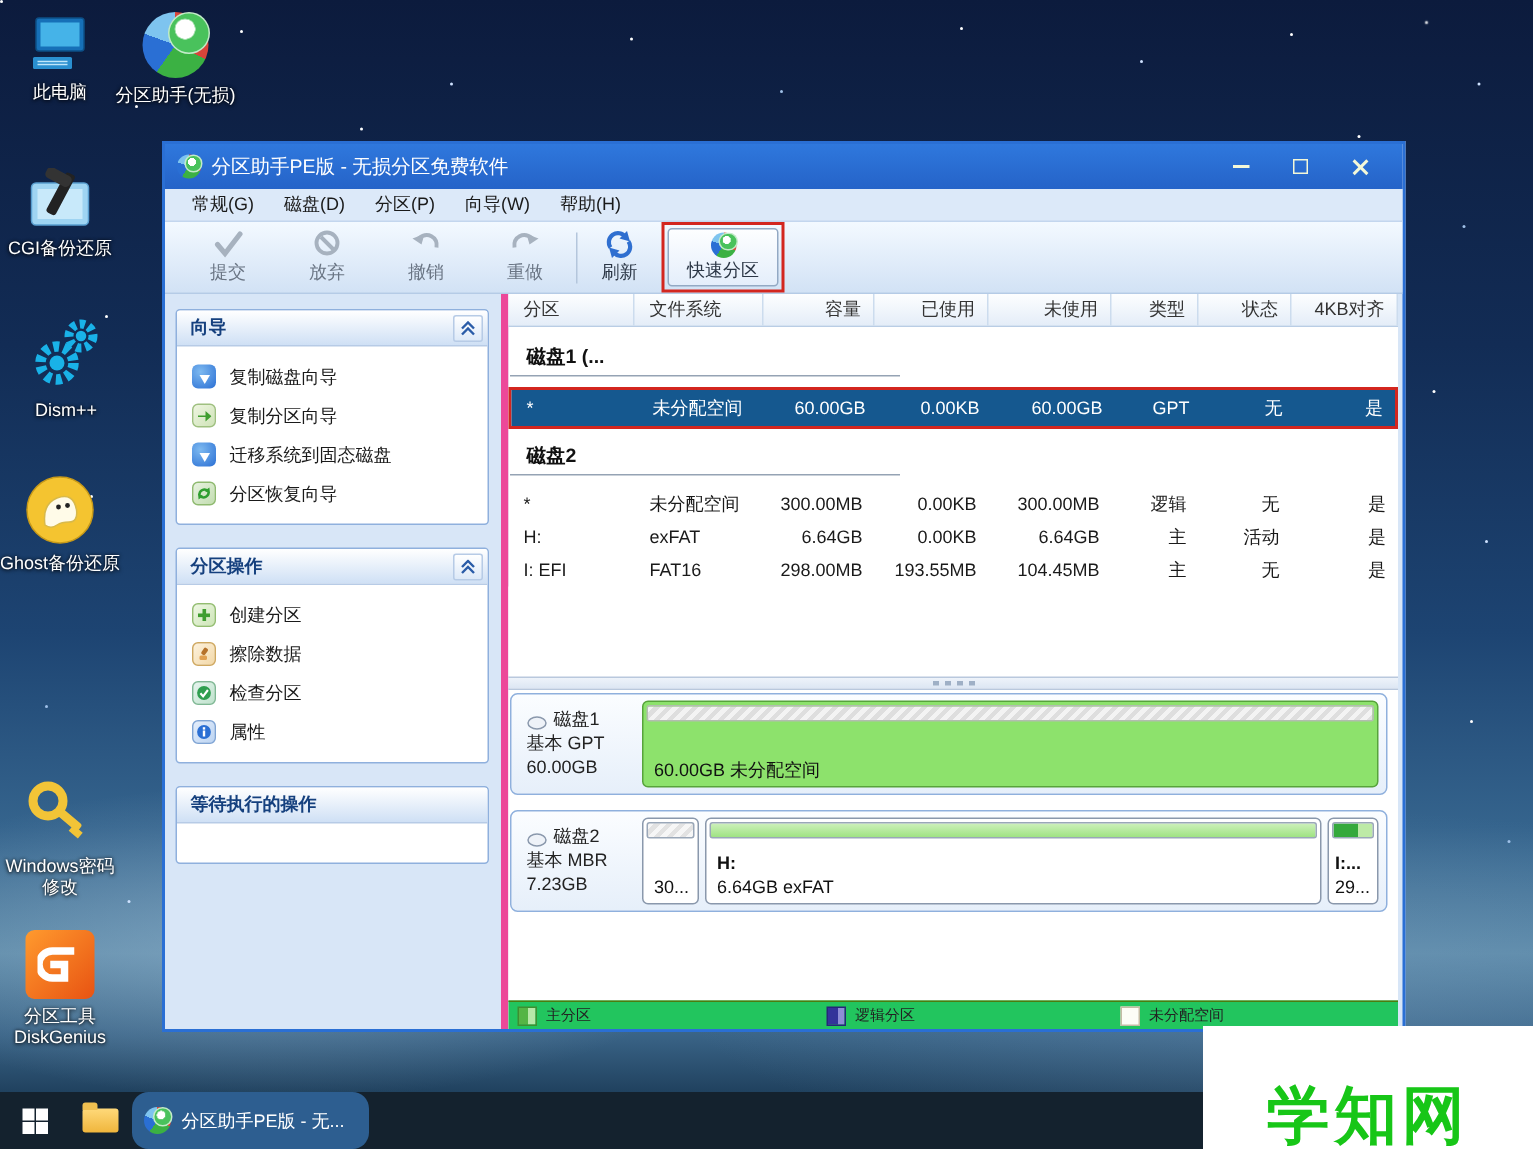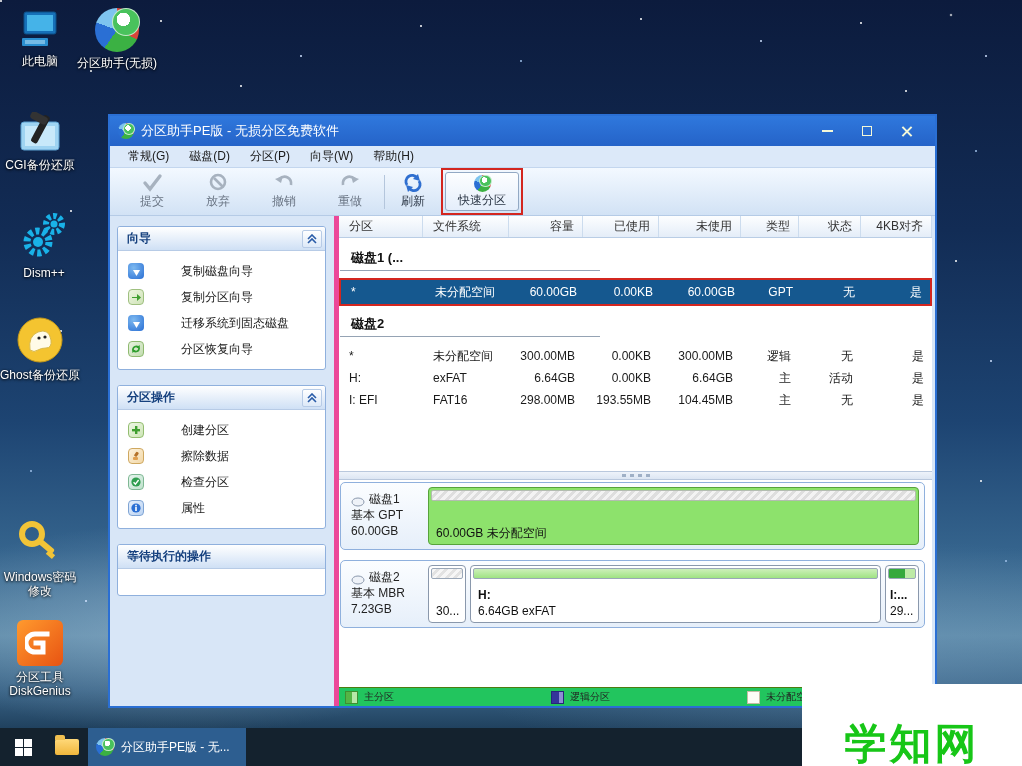--- a/index.html
+++ b/index.html
@@ -15,21 +15,21 @@
       160px 20px 0 #fff, 300px 55px 0 #cfe2ff, 420px 25px 0 #fff, 520px 60px 0 #9fc0e8,
       640px 18px 0 #fff, 760px 40px 0 #cfe2ff, 860px 22px 0 #fff, 950px 14px 1px #ffffff,
       985px 55px 0 #cfe2ff, 905px 90px 0 #fff, 975px 150px 0 #9fc0e8, 955px 260px 0 #fff,
       990px 360px 0 #cfe2ff, 60px 330px 0 #fff, 30px 470px 0 #9fc0e8, 85px 600px 0 #cfe2ff,
       980px 480px 0 #fff, 1005px 560px 0 #9fc0e8, 240px 85px 0 #fff, 360px 120px 0 #9fc0e8; }
   
   .dicon { position:absolute; width:80px; text-align:center; color:#fff; font-size:12px; line-height:14px;
     text-shadow:0 1px 3px rgba(0,0,0,.9), 0 0 2px rgba(0,0,0,.6); cursor:default; }
   .dicon .ico { margin:0 auto 4px; }
   
-  .win { position:absolute; left:108px; top:114px; width:829px; height:594px;
+  .win { position:absolute; left:108px; top:94px; width:829px; height:594px;
     border:2px solid #2a6fd4; background:#d8e6f7; display:flex; flex-direction:column; font-size:12px; color:#1a1a1a; }
   .titlebar { height:30px; background:linear-gradient(180deg,#2f78dd,#2563c8); display:flex; align-items:center; padding:0 8px; color:#fff; font-size:13px; flex:0 0 30px; }
   .titlebar .t-title { margin-left:7px; }
   .t-controls { margin-left:auto; display:flex; }
   .t-btn { width:40px; height:24px; display:flex; align-items:center; justify-content:center; }
   .glyph-min { width:11px; height:2px; background:#f4f8d8; }
   .glyph-max { width:10px; height:10px; border:1px solid #f4f8d8; }
   .glyph-x { position:relative; width:12px; height:12px; }
   .glyph-x::before,.glyph-x::after { content:""; position:absolute; left:5px; top:0; width:2px; height:13px; background:#f4f8d8; }
   .glyph-x::before { transform:rotate(45deg);} .glyph-x::after { transform:rotate(-45deg);}
@@ -42,21 +42,21 @@
   .tb-divider { width:1px; height:34px; background:#b4c6dc; margin:0 6px; }
   .quick-anno { border:2px solid #d3261f; padding:2px; margin-left:6px; }
   .quick-btn { border:1px solid #93a9c4; border-radius:3px; background:linear-gradient(180deg,#fdfeff,#e4eefb); padding:2px 12px 1px; display:flex; flex-direction:column; align-items:center; color:#2b3645; }
   .winbody { flex:1; display:flex; min-height:0; }
   
   .sidebar { width:229px; flex:0 0 229px; padding:10px 8px 0 7px; border-right:5px solid #ec4899; }
   .panel { border:1px solid #8fb0dd; border-radius:3px; background:#fff; margin-bottom:15px; overflow:hidden; }
   .panel-h { height:24px; background:linear-gradient(180deg,#ffffff,#cfe0f5); border-bottom:1px solid #b7cbe6; display:flex; align-items:center; padding:0 3px 0 9px; font-weight:bold; color:#15407e; }
   .panel-h .chev { margin-left:auto; width:20px; height:18px; border:1px solid #b7cbe6; border-radius:2px; background:linear-gradient(180deg,#fff,#dde9f8); display:flex; align-items:center; justify-content:center; }
   .panel-items { padding:7px 4px 7px 10px; }
-  .p-item { display:flex; align-items:center; height:26px;gap:28px; }
+  .p-item { display:flex; align-items:center; height:26px; }
   .p-item .bico { width:16px; height:16px; border-radius:4px; margin-right:9px; display:flex; align-items:center; justify-content:center; flex-shrink:0; }
   .empty-box { height:26px; }
   
   .main { flex:1; background:#fff; display:flex; flex-direction:column; margin-right:3px; min-width:0; }
   .tgrid { display:grid; grid-template-columns:84px 86px 74px 76px 82px 58px 62px 1fr; }
   .thead { height:22px; background:linear-gradient(180deg,#fdfeff,#e4edf8); border-bottom:1px solid #b9cde5; }
   .thead .hc { display:flex; align-items:center; border-right:1px solid #ccdcee; padding:0 8px 0 10px; color:#333; }
   .hc.r { justify-content:flex-end; }
   .grp-title { margin:11px 0 0 12px; font-weight:bold; font-size:13px; color:#111; }
   .grp-line { border-bottom:1px solid #95a3b4; width:260px; margin:3px 0 0 1px; }
@@ -91,21 +91,21 @@
   .sq-logical { background:linear-gradient(90deg,#34349a 0 60%, #8e8ed6 60%); border-color:#26267a; }
   .sq-unalloc { background:#fdfdf6; border-color:#c4bca4; }
   
   .taskbar { position:absolute; left:0; bottom:0; width:1022px; height:38px; background:#14222e; display:flex; align-items:stretch; }
   .tb-start { width:46px; display:flex; align-items:center; justify-content:center; }
   .winflag { display:grid; grid-template-columns:8px 8px; grid-template-rows:8px 8px; gap:1px; }
   .winflag span { background:#fff; }
   .tb-explorer { width:42px; display:flex; align-items:center; justify-content:center; }
   .folder { position:relative; width:24px; height:16px; background:linear-gradient(180deg,#ffd97a,#f0b63c); border-radius:2px; }
   .folder::before { content:""; position:absolute; top:-4px; left:0; width:10px; height:5px; background:#f0c050; border-radius:2px 2px 0 0; }
-  .tb-task { width:158px; background:#2d5e90; display:flex; align-items:center; gap:7px; padding:0 8px; color:#fff; font-size:12px; white-space:nowrap; overflow:hidden; }
+  .tb-task { width:158px; background:#2d5e90; display:flex; align-items:center; gap:7px; padding:0 8px; color:#fff; font-size:12px; white-space:nowrap; overflow:hidden;border-radius:11px; }
   .pie { border-radius:50%; background:conic-gradient(#d8453a 0 115deg, #3bb143 115deg 215deg, #2a6fd4 215deg 290deg, #7ec4ef 290deg 360deg); position:relative; flex-shrink:0; }
   .pie::after { content:""; position:absolute; right:-1px; top:0; width:60%; height:60%; border-radius:50%; background:radial-gradient(circle at 40% 40%, #ffffff 0 30%, #49c25c 31% 100%); border:1px solid #ffffffaa; }
   
   .watermark { position:absolute; left:802px; top:684px; width:220px; height:82px; background:#fff; display:flex; flex-direction:column; align-items:center; justify-content:flex-end; }
   .wm-title { color:#17c617; font-weight:bold; font-size:42px; line-height:44px; letter-spacing:3px; }
   .wm-url { color:#17c617; font-size:17px; font-family:"DejaVu Sans Mono", monospace; line-height:20px; }
   
   .sq-ico { border-radius:6px; }
 </style>
 </head>

